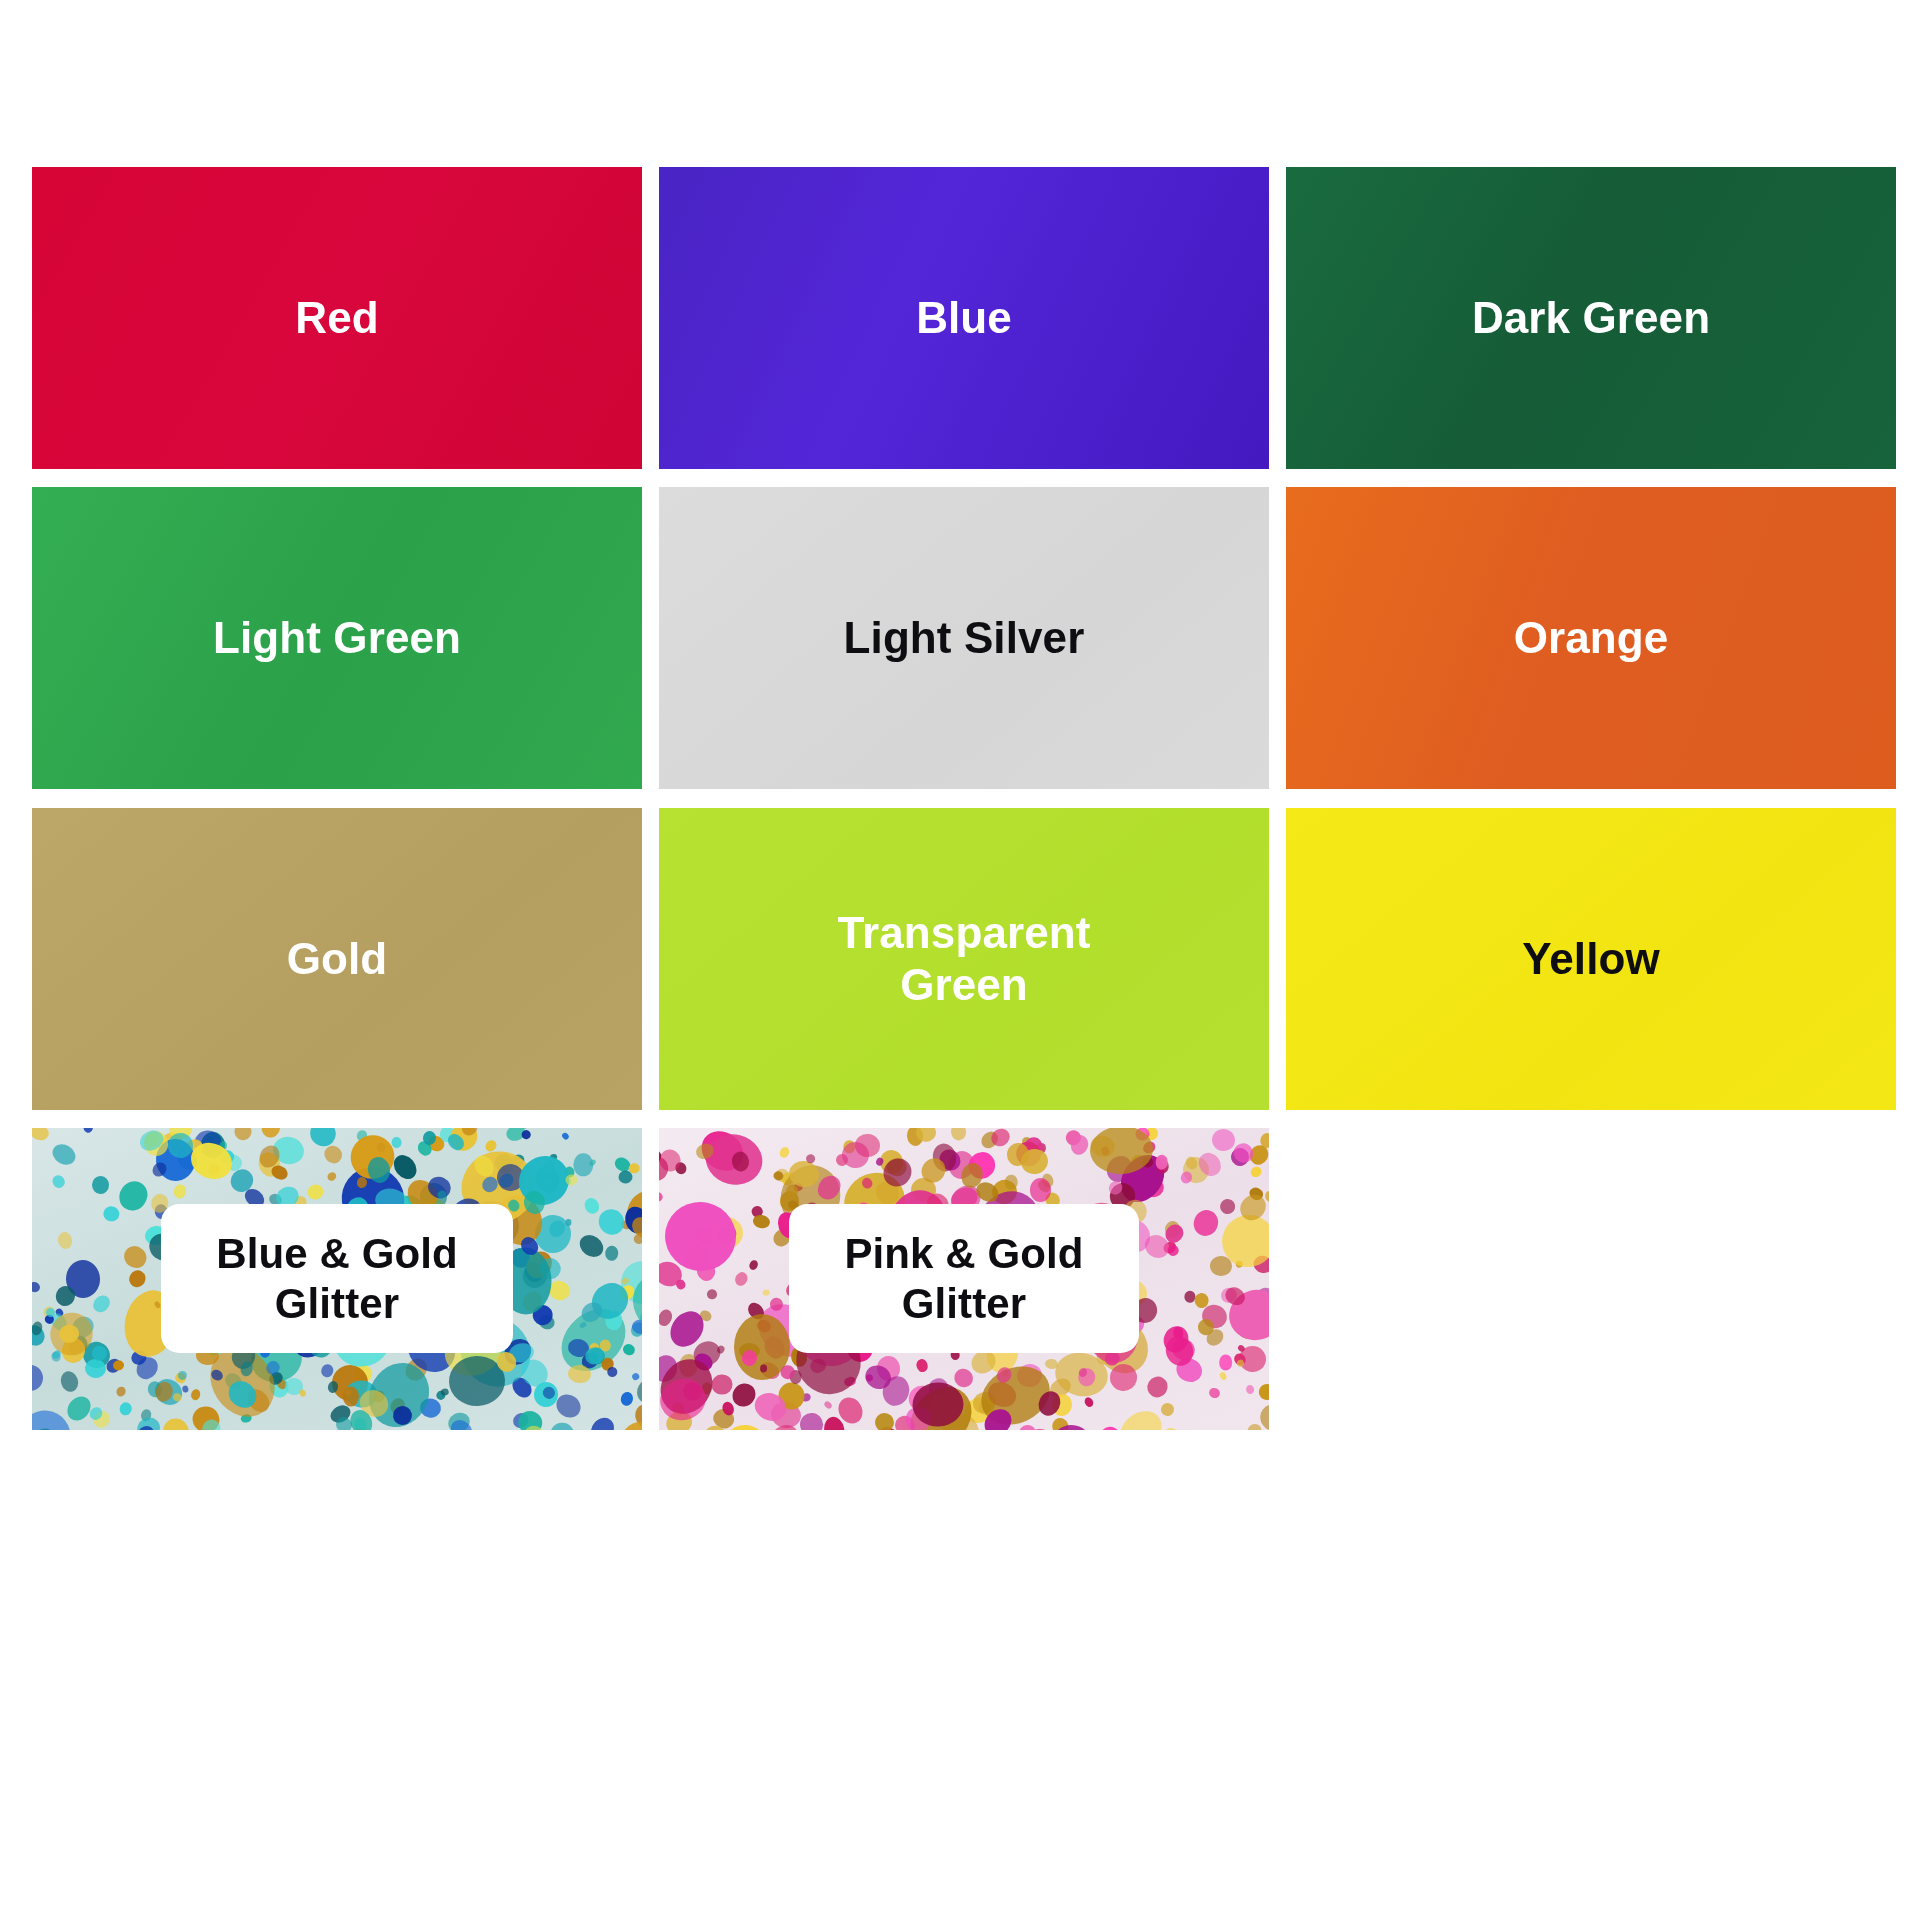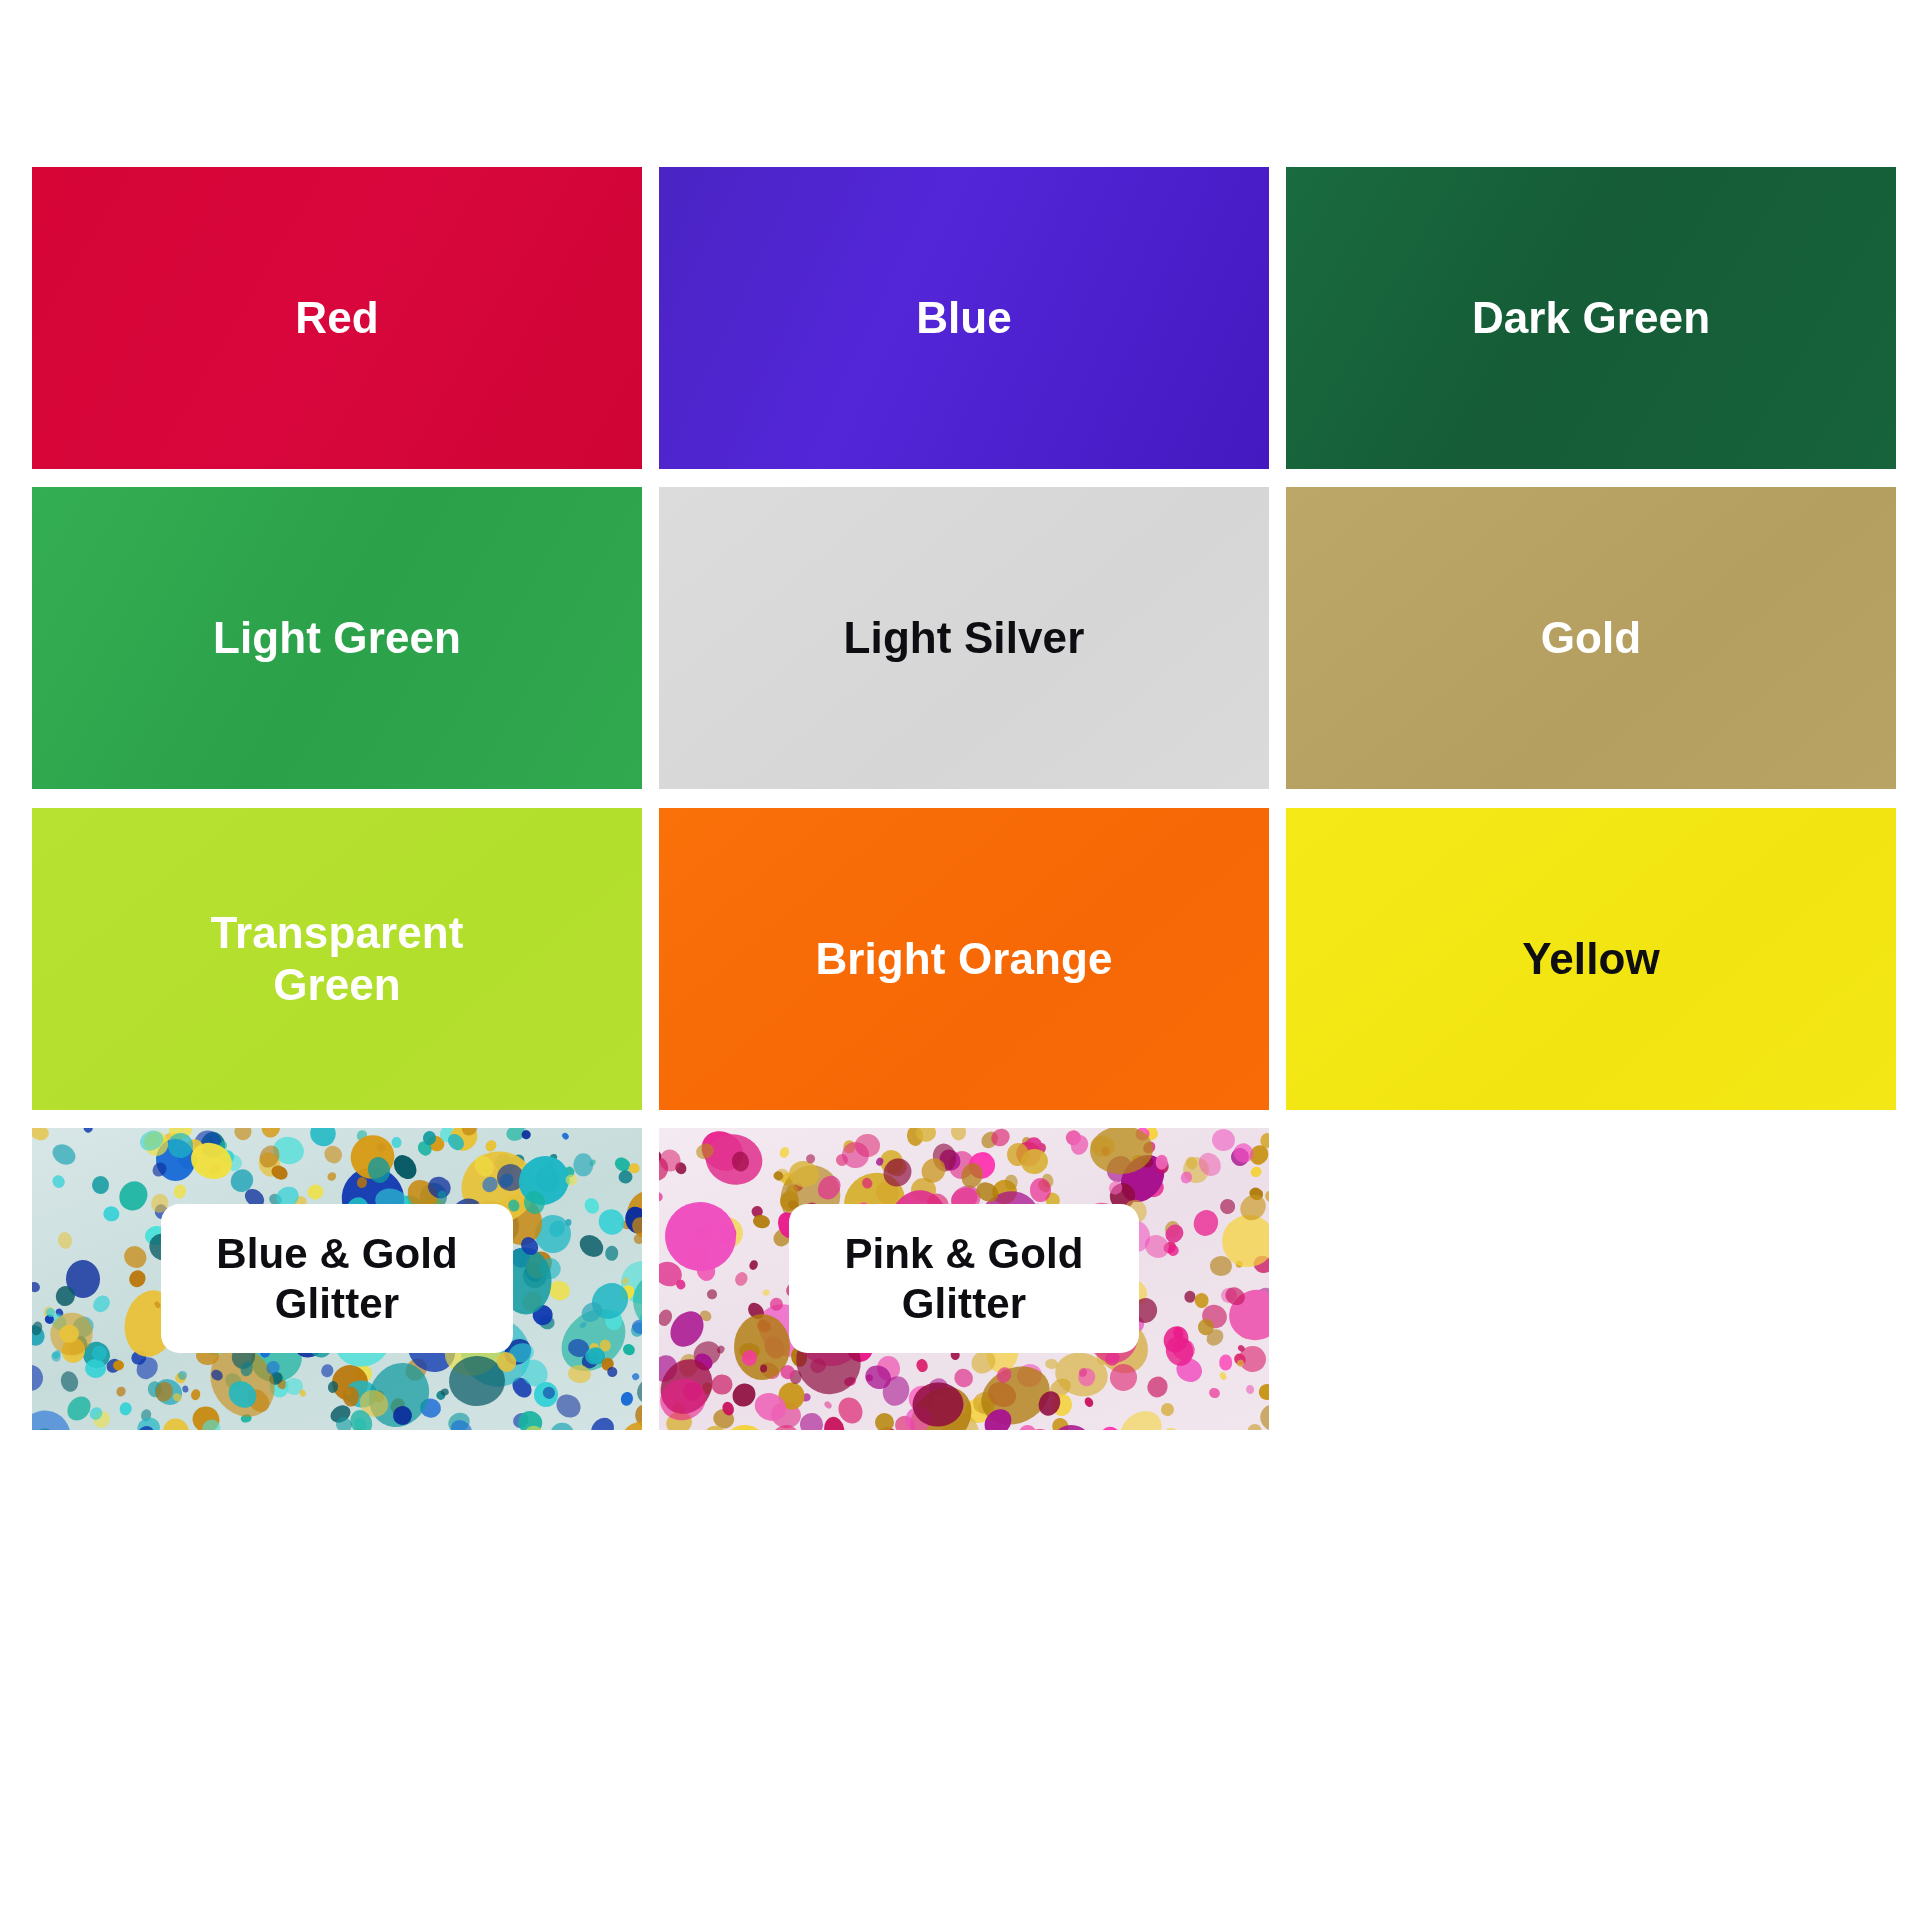--- a/index.html
+++ b/index.html
@@ -75,29 +75,29 @@
     </div>
     <div class="swatch" style="background: linear-gradient(120deg, rgb(26, 107, 63) 0%, rgb(21, 92, 55) 45%, rgb(23, 99, 59) 100%);">
       <div class="swatch-label label-light">Dark Green</div>
     </div>
     <div class="swatch" style="background: linear-gradient(120deg, rgb(52, 174, 83) 0%, rgb(43, 161, 73) 50%, rgb(49, 169, 79) 100%);">
       <div class="swatch-label label-light">Light Green</div>
     </div>
     <div class="swatch" style="background: linear-gradient(140deg, rgb(220, 220, 220) 0%, rgb(214, 214, 214) 60%, rgb(218, 218, 218) 100%);">
       <div class="swatch-label label-dark">Light Silver</div>
     </div>
+    <div class="swatch" style="background: linear-gradient(110deg, rgb(232, 108, 29) 0%, rgb(223, 93, 33) 45%, rgb(221, 92, 30) 100%);">
+      <div class="swatch-label label-light">Orange</div>
+    </div>
     <div class="swatch" style="background: linear-gradient(140deg, rgb(188, 167, 104) 0%, rgb(180, 158, 96) 60%, rgb(185, 163, 100) 100%);">
       <div class="swatch-label label-light">Gold</div>
     </div>
     <div class="swatch" style="background: linear-gradient(140deg, rgb(184, 226, 50) 0%, rgb(178, 222, 44) 60%, rgb(182, 224, 48) 100%);">
       <div class="swatch-label label-light">Transparent
 Green</div>
-    </div>
-    <div class="swatch" style="background: linear-gradient(140deg, rgb(250, 112, 9) 0%, rgb(246, 104, 5) 60%, rgb(249, 107, 7) 100%);">
-      <div class="swatch-label label-light">Bright Orange</div>
     </div>
     <div class="swatch" style="background: linear-gradient(140deg, rgb(245, 234, 24) 0%, rgb(241, 228, 17) 60%, rgb(243, 231, 21) 100%);">
       <div class="swatch-label label-dark">Yellow</div>
     </div>
     <div class="swatch">
       <div class="glitter-bg" style="background: linear-gradient(160deg, rgb(216, 230, 230) 0%, rgb(198, 220, 219) 50%, rgb(211, 227, 227) 100%);">
         <span class="confetti" style="width: 37px; height: 29px; left: 59.2062%; top: 23.6552%; background: rgb(23, 179, 160); opacity: 0.83; transform: rotate(70deg);"></span>
         <span class="confetti" style="width: 18px; height: 17.7px; left: 52.7114%; top: 78.503%; background: rgb(240, 224, 64); opacity: 0.87; transform: rotate(159deg);"></span>
         <span class="confetti" style="width: 20px; height: 21px; left: 21.2853%; top: 1.39197%; background: rgb(232, 194, 58); opacity: 0.84; transform: rotate(78deg);"></span>
         <span class="confetti" style="width: 17.6px; height: 15px; left: 76.1594%; top: 10.4286%; background: rgb(23, 179, 160); opacity: 0.86; transform: rotate(55deg);"></span>

